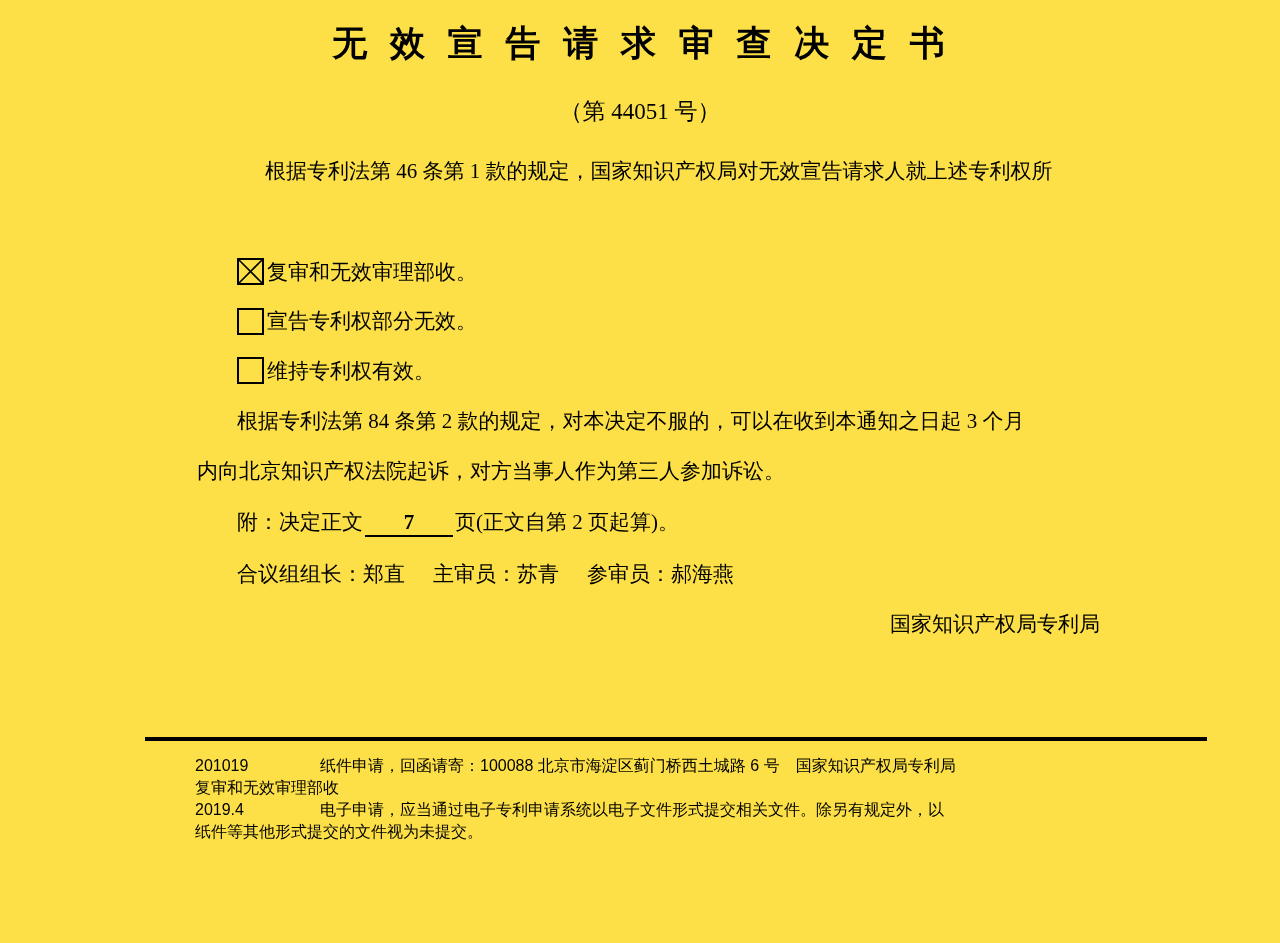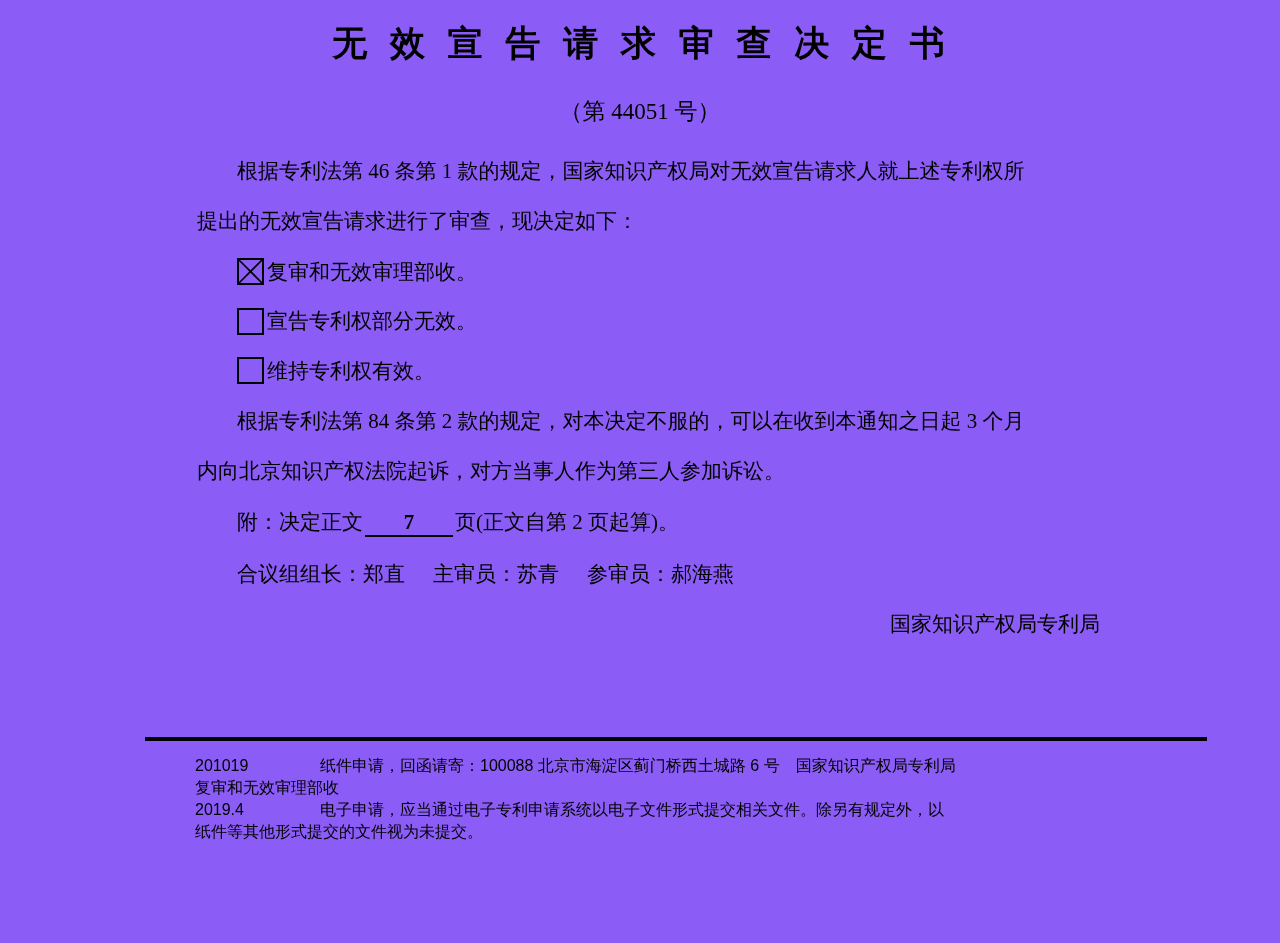--- a/index.html
+++ b/index.html
@@ -5,21 +5,21 @@
   * { margin: 0; padding: 0; box-sizing: border-box; }
   html, body { background: #ffffff; }
   body {
     font-family: "Liberation Serif", "DejaVu Serif", serif;
     color: #000;
   }
   .page {
     position: relative;
     width: 1280px;
     height: 943px;
-    background: #8b5cf6;
+    background: #fde047;
     overflow: hidden;
   }
   .page-title {
     position: absolute;
     top: 24px; left: 0; width: 1280px;
     text-align: center;
     font-size: 35px;
     font-weight: bold;
     letter-spacing: 3px;
     word-spacing: 8px;
@@ -33,21 +33,21 @@
     line-height: 28px;
   }
   .body-block {
     position: absolute;
     left: 197px;
     width: 910px;
     font-size: 21px;
     line-height: 50px;
     white-space: nowrap;
   }
-  .para-intro  { top: 146px; }
+  .para-intro  { top: 146px; margin-left: 28px; }
   .para-appeal { top: 396px; }
   .indent { text-indent: 40px; }
   .options {
     position: absolute;
     left: 237px; top: 247px;
     width: 870px;
   }
   .option-row {
     display: flex;
     align-items: center;
@@ -123,21 +123,20 @@
 <body>
 
 <div class="page">
 
   <div class="page-title">无 效 宣 告 请 求 审 查 决 定 书</div>
 
   <div class="doc-number">（第 44051 号）</div>
 
   <div class="body-block para-intro">
     <div class="indent">根据专利法第 46 条第 1 款的规定，国家知识产权局对无效宣告请求人就上述专利权所</div>
-    <div>提出的无效宣告请求进行了审查，现决定如下：</div>
   </div>
 
   <div class="options">
     <div class="option-row">
       <svg class="checkbox checked" viewBox="0 0 27 27">
         <rect x="1" y="1" width="25" height="25" fill="none" stroke="#000" stroke-width="2"></rect>
         <line class="x" x1="2" y1="2" x2="25" y2="25" stroke="#000" stroke-width="1.6"></line>
         <line class="x" x1="25" y1="2" x2="2" y2="25" stroke="#000" stroke-width="1.6"></line>
       </svg>
       <span class="option-label">复审和无效审理部收。</span>

